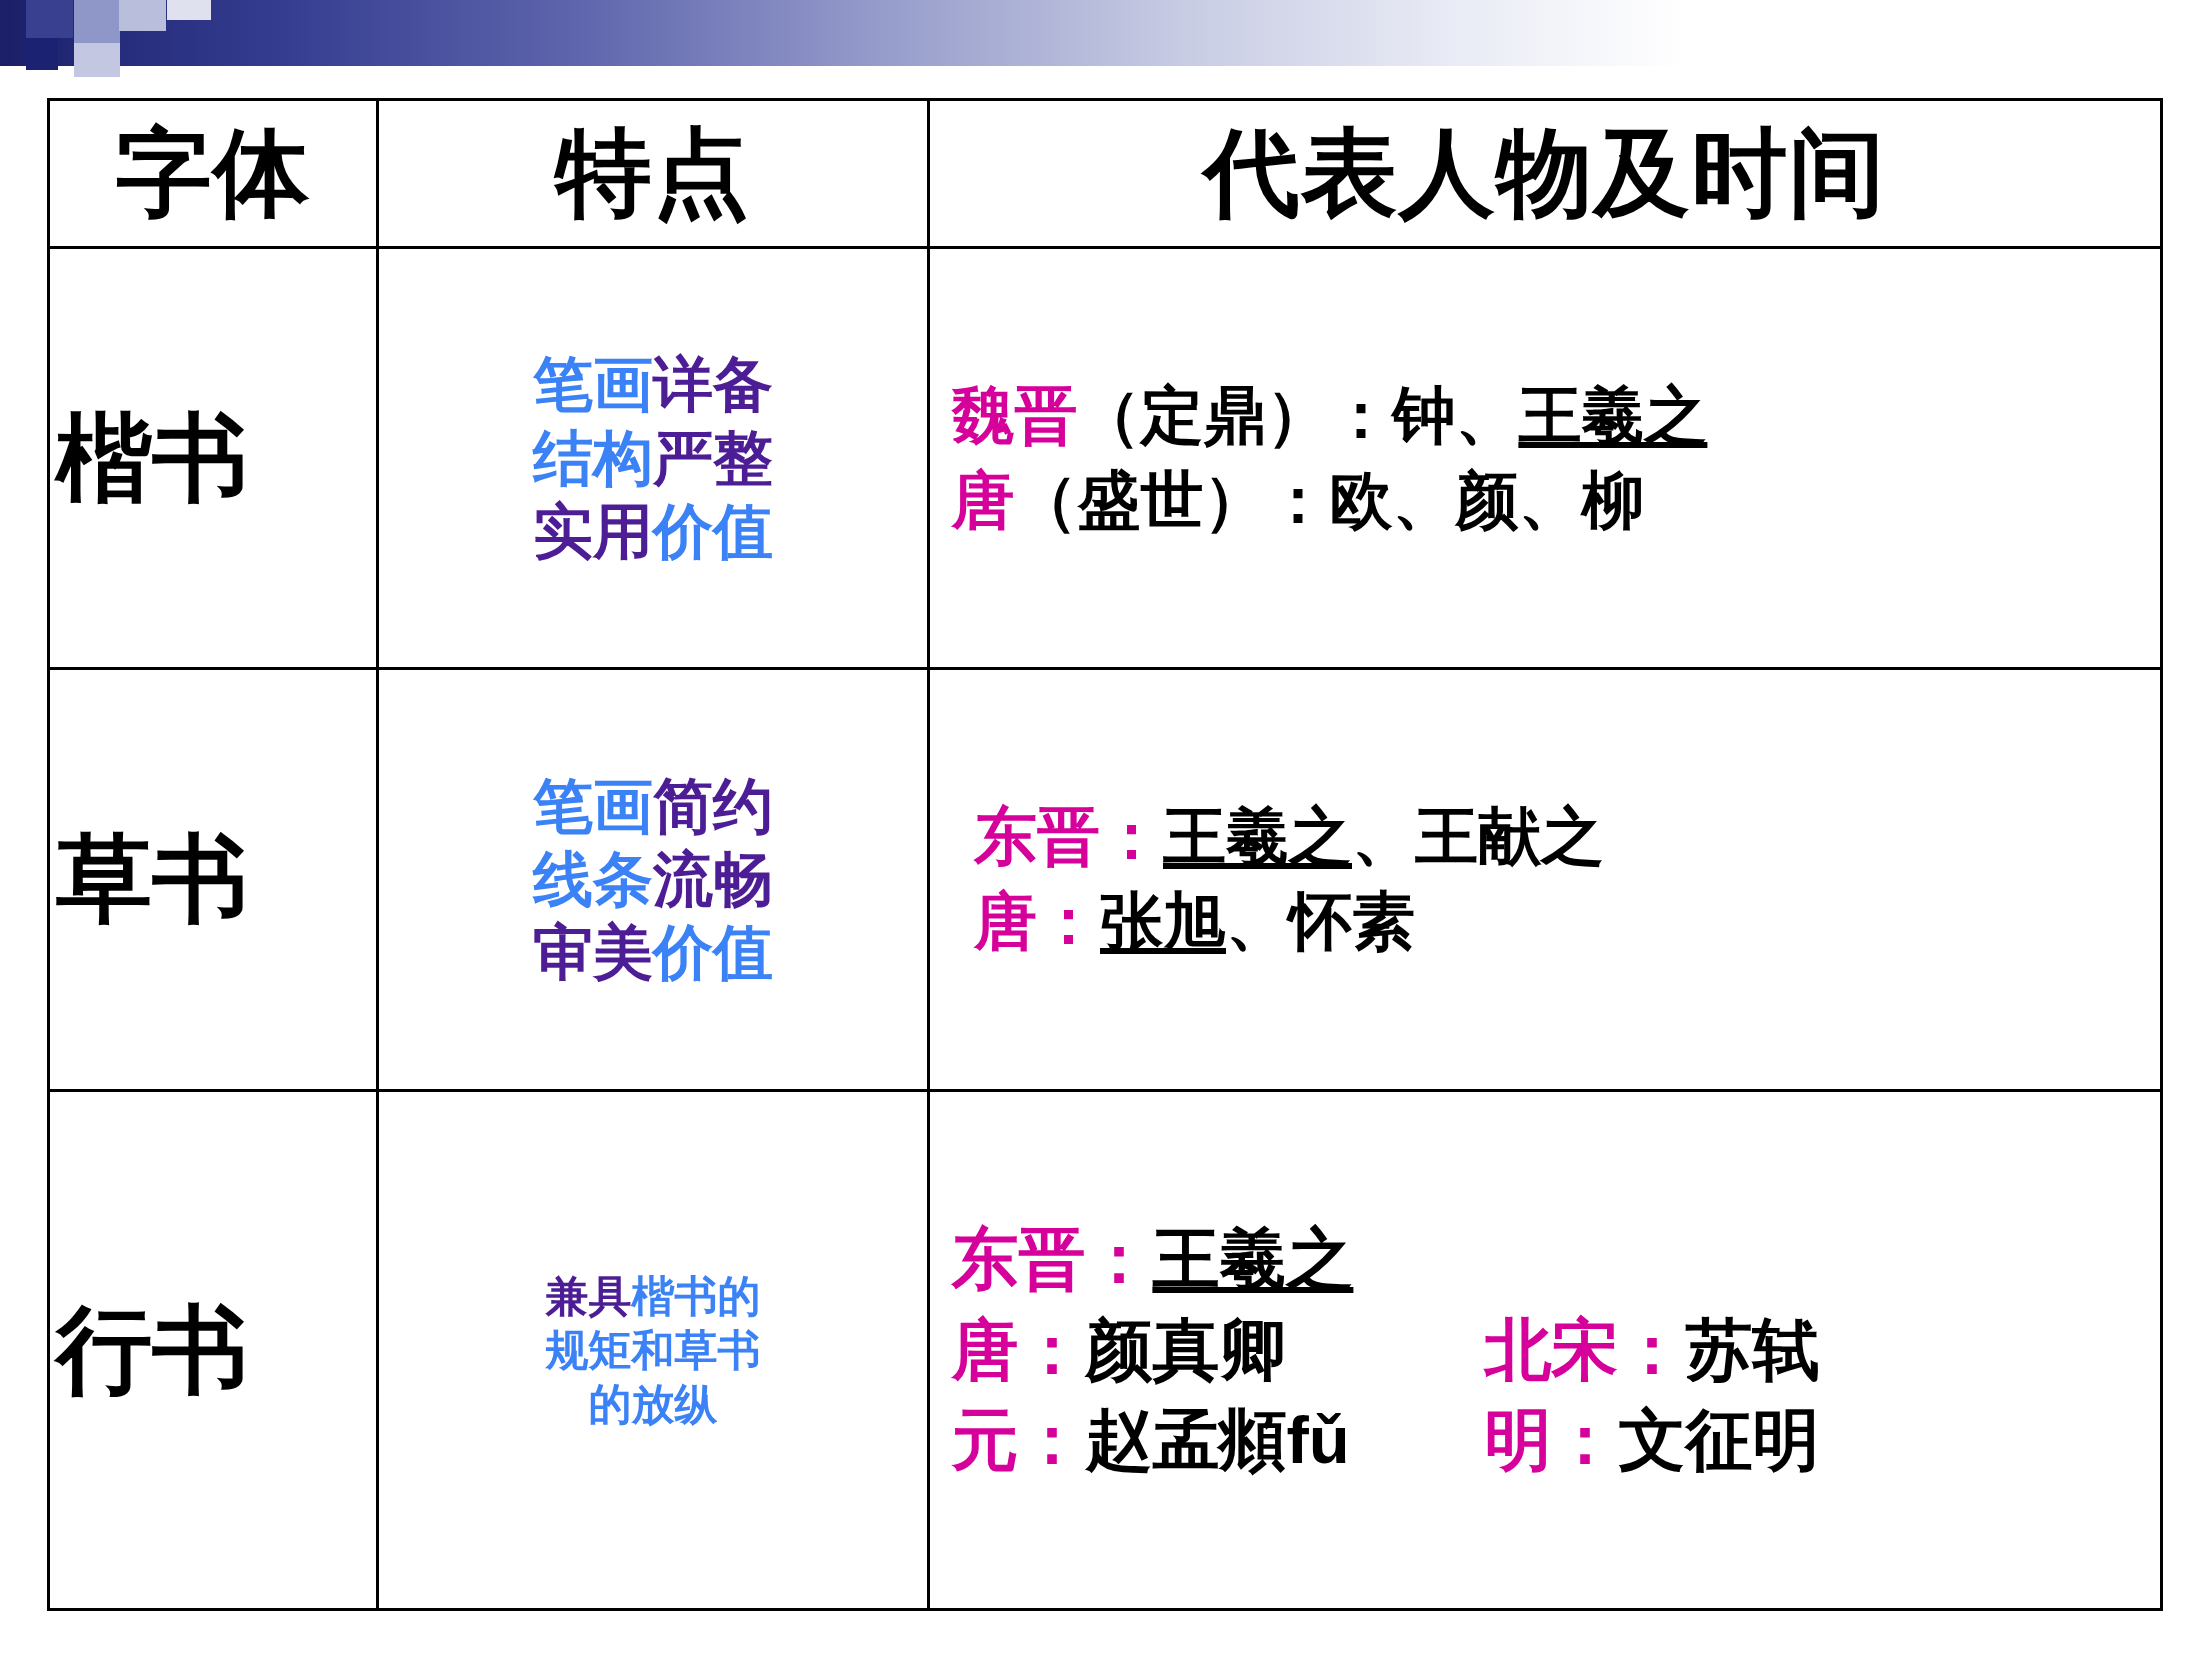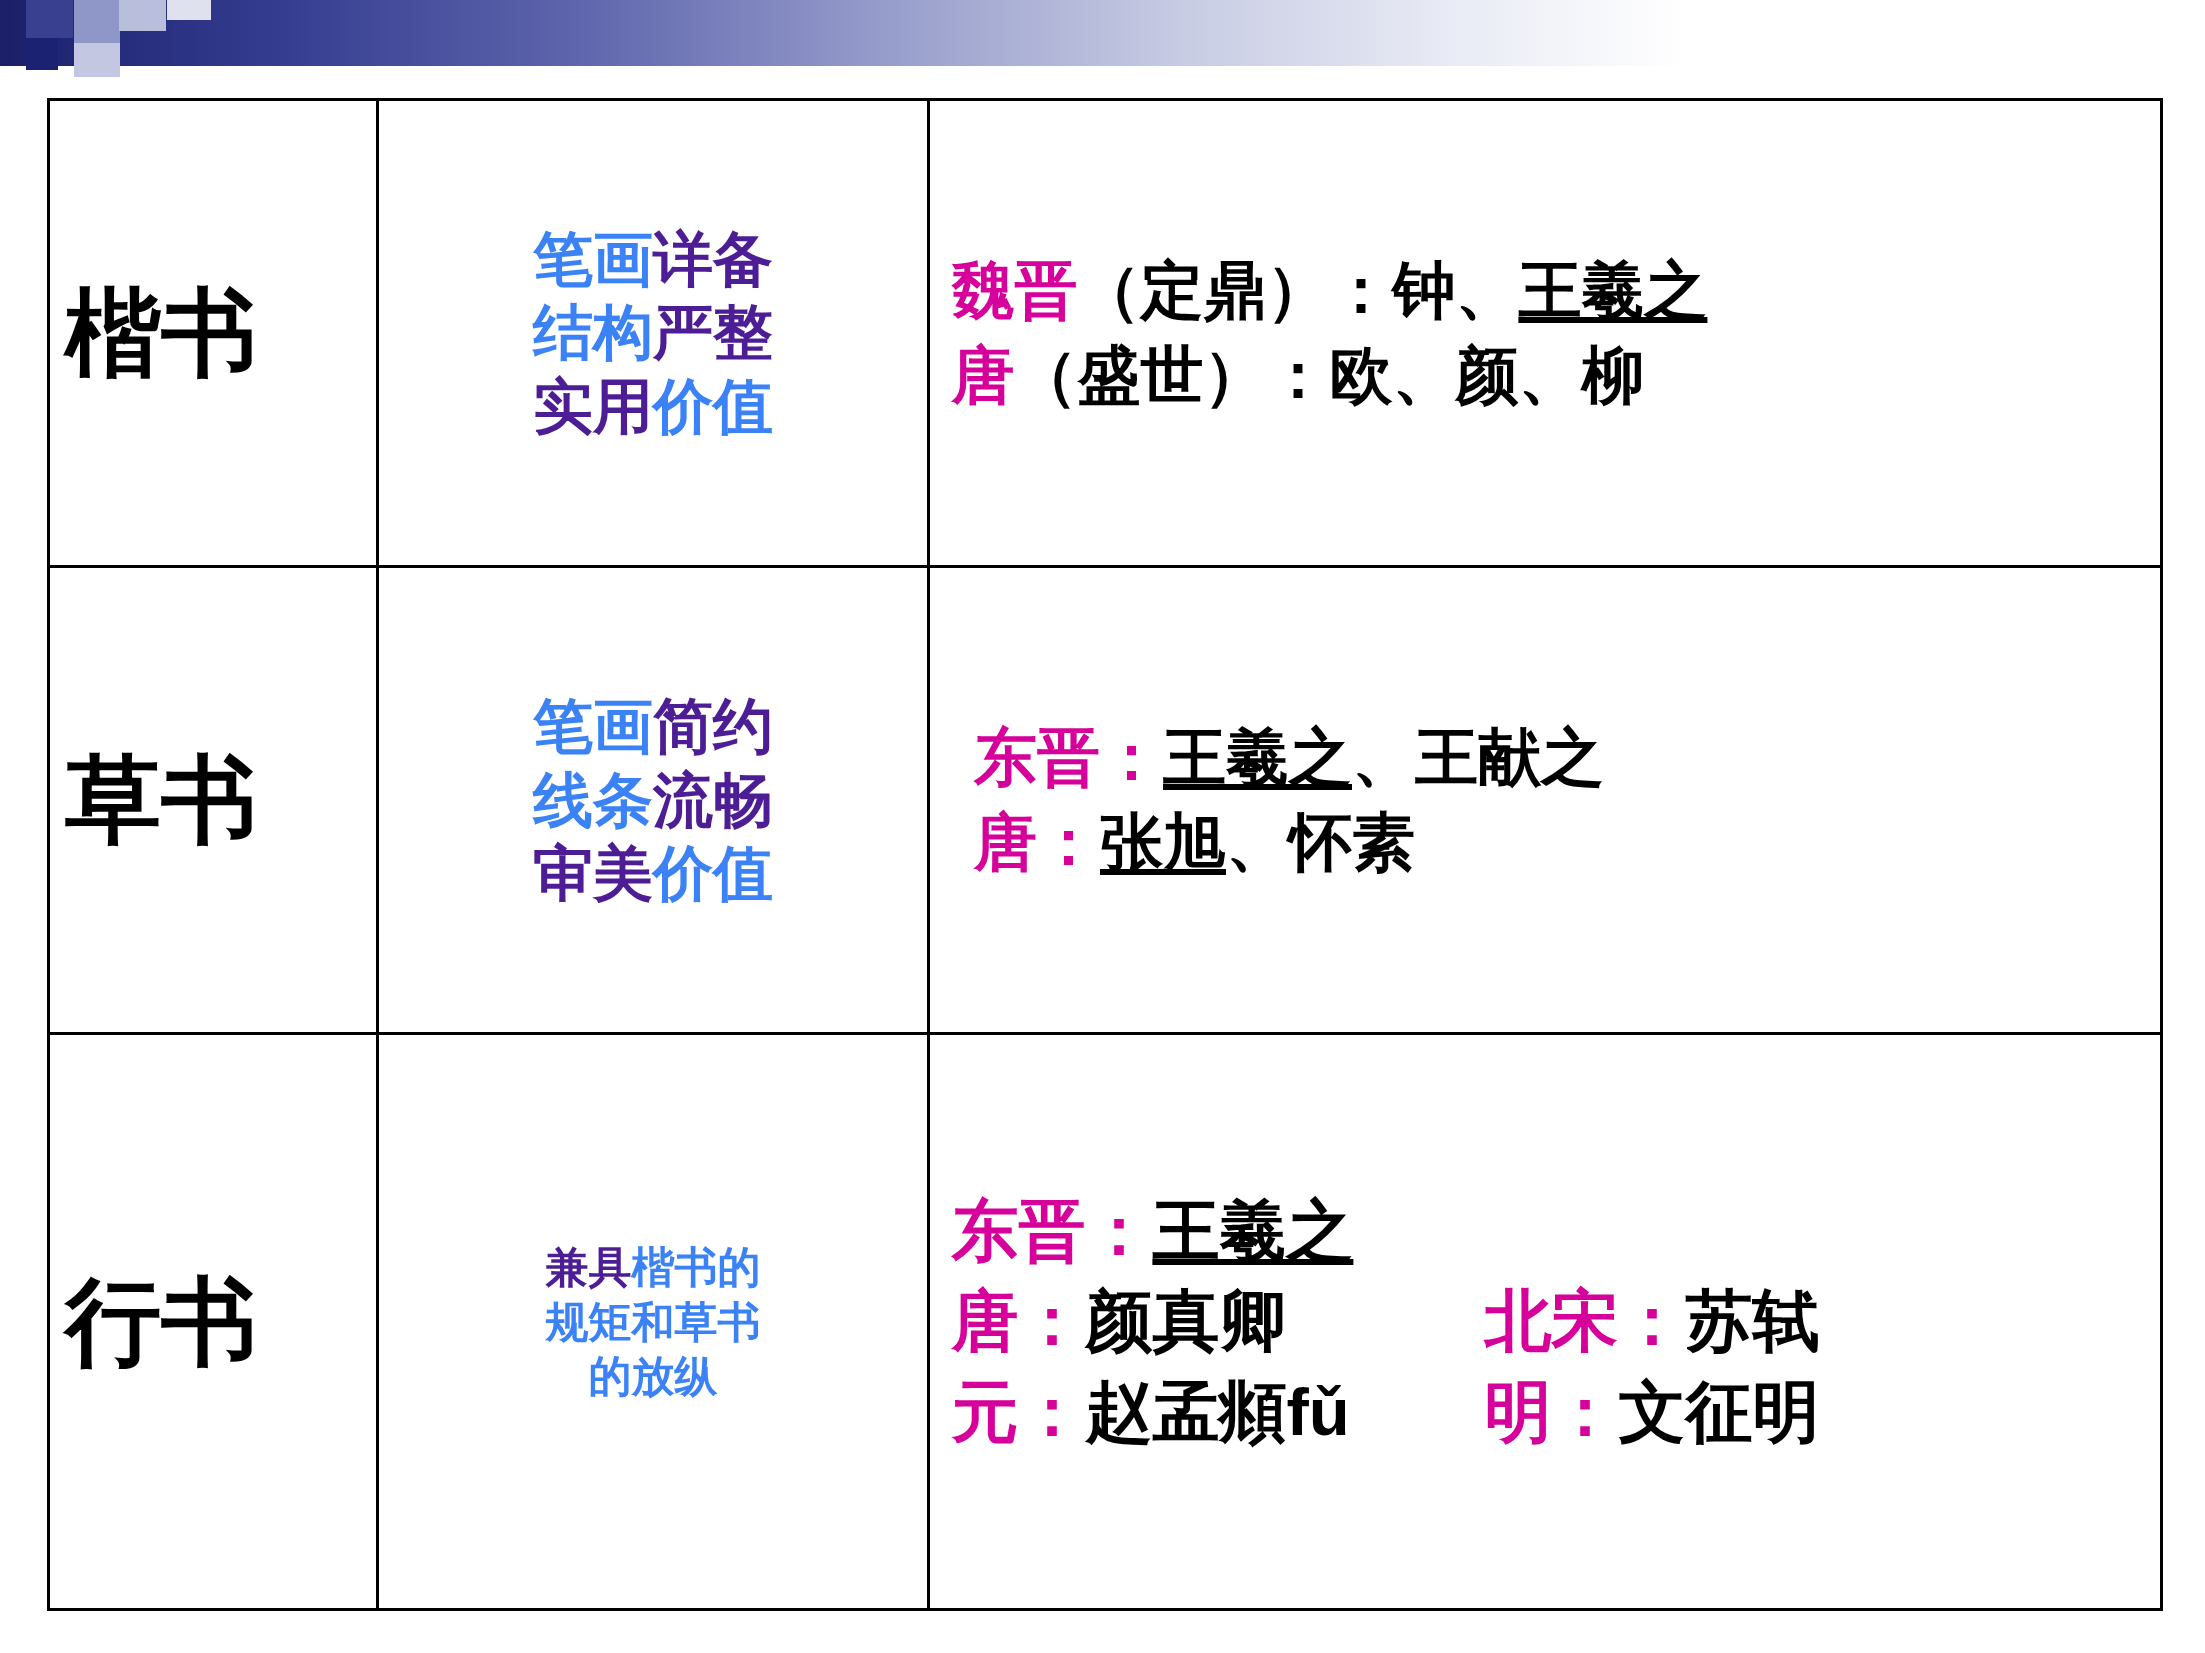--- a/index.html
+++ b/index.html
@@ -85,21 +85,21 @@
     color: #000;
   }
   .hdr-row td { height: 145px; }
 
   
   .script-name {
     font-size: 96px;
     font-weight: bold;
     color: #000;
     text-align: left;
-    padding-left: 15px;
+    padding-left: 6px;
     line-height: 1.0;
     vertical-align: top;
   }
   .script-cell { vertical-align: top; }
   .script-pad-1 { padding-top: 17px; }
   .script-pad-2 { padding-top: 20px; }
   .script-pad-3 { padding-top: 20px; }
 
   
   .feat {
@@ -154,20 +154,25 @@
 </div>
 
 <div class="table-wrap">
   <table class="ctbl">
     <colgroup>
       <col class="c1">
         <col class="c2">
         <col class="c3">
     </colgroup>
     <tbody>
+      <tr class="hdr-row">
+        <td class="hdr">字体</td>
+        <td class="hdr">特点</td>
+        <td class="hdr">代表人物及时间</td>
+      </tr>
 
       <tr>
         <td class="script-cell script-pad-1">
           <div class="script-name">楷书</div>
         </td>
         <td>
           <div class="feat">
             <div><span class="blue">笔画</span><span class="red">详备</span></div>
             <div><span class="blue">结构</span><span class="red">严整</span></div>
             <div><span class="red">实用</span><span class="blue">价值</span></div>

